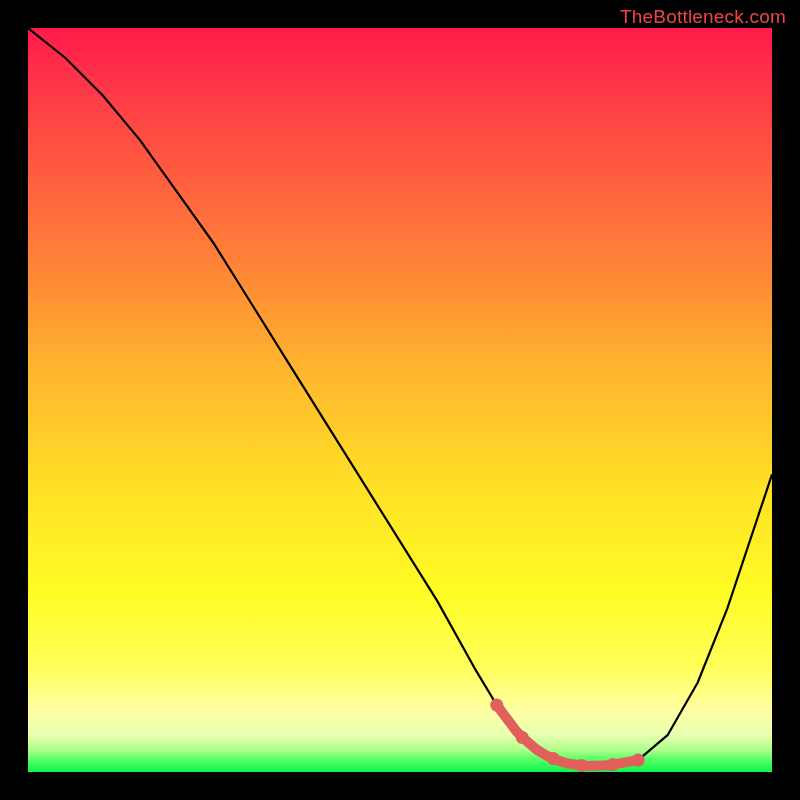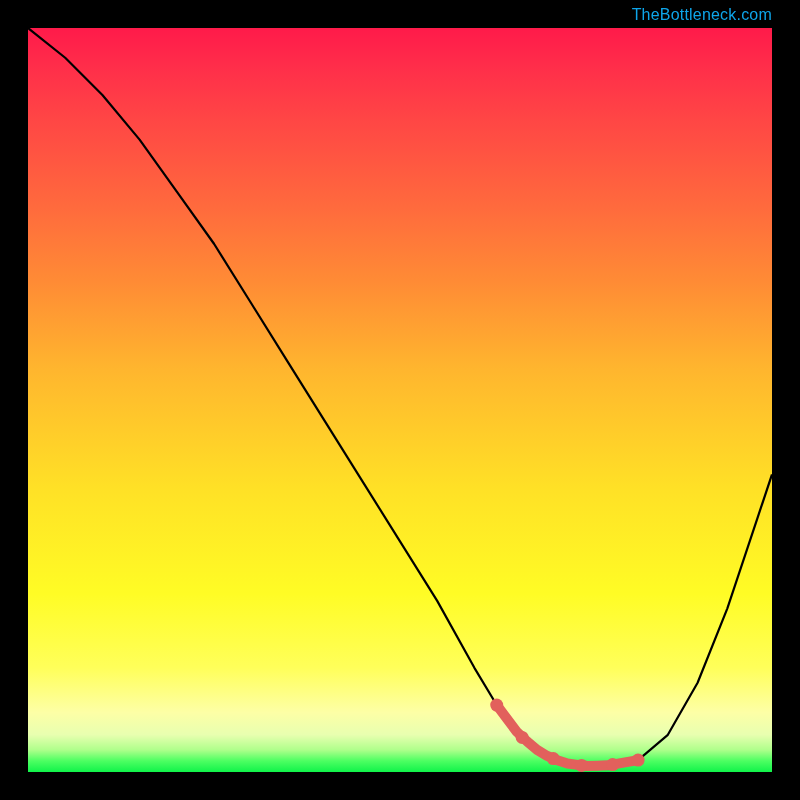--- a/index.html
+++ b/index.html
@@ -6,23 +6,23 @@
   body {
     width: 800px;
     height: 800px;
     background: #000;
     position: relative;
     font-family: Arial, sans-serif;
   }
   .watermark {
     position: absolute;
     top: 6px;
-    right: 28px;
-    color: #0ea5e9;
-    font-size: 16px;
+    right: 14px;
+    color: #ef4444;
+    font-size: 19px;
     font-weight: 500;
     z-index: 10;
     letter-spacing: 0.2px;
   }
   .plot-area {
     position: absolute;
     left: 28px;
     top: 28px;
     width: 744px;
     height: 744px;

